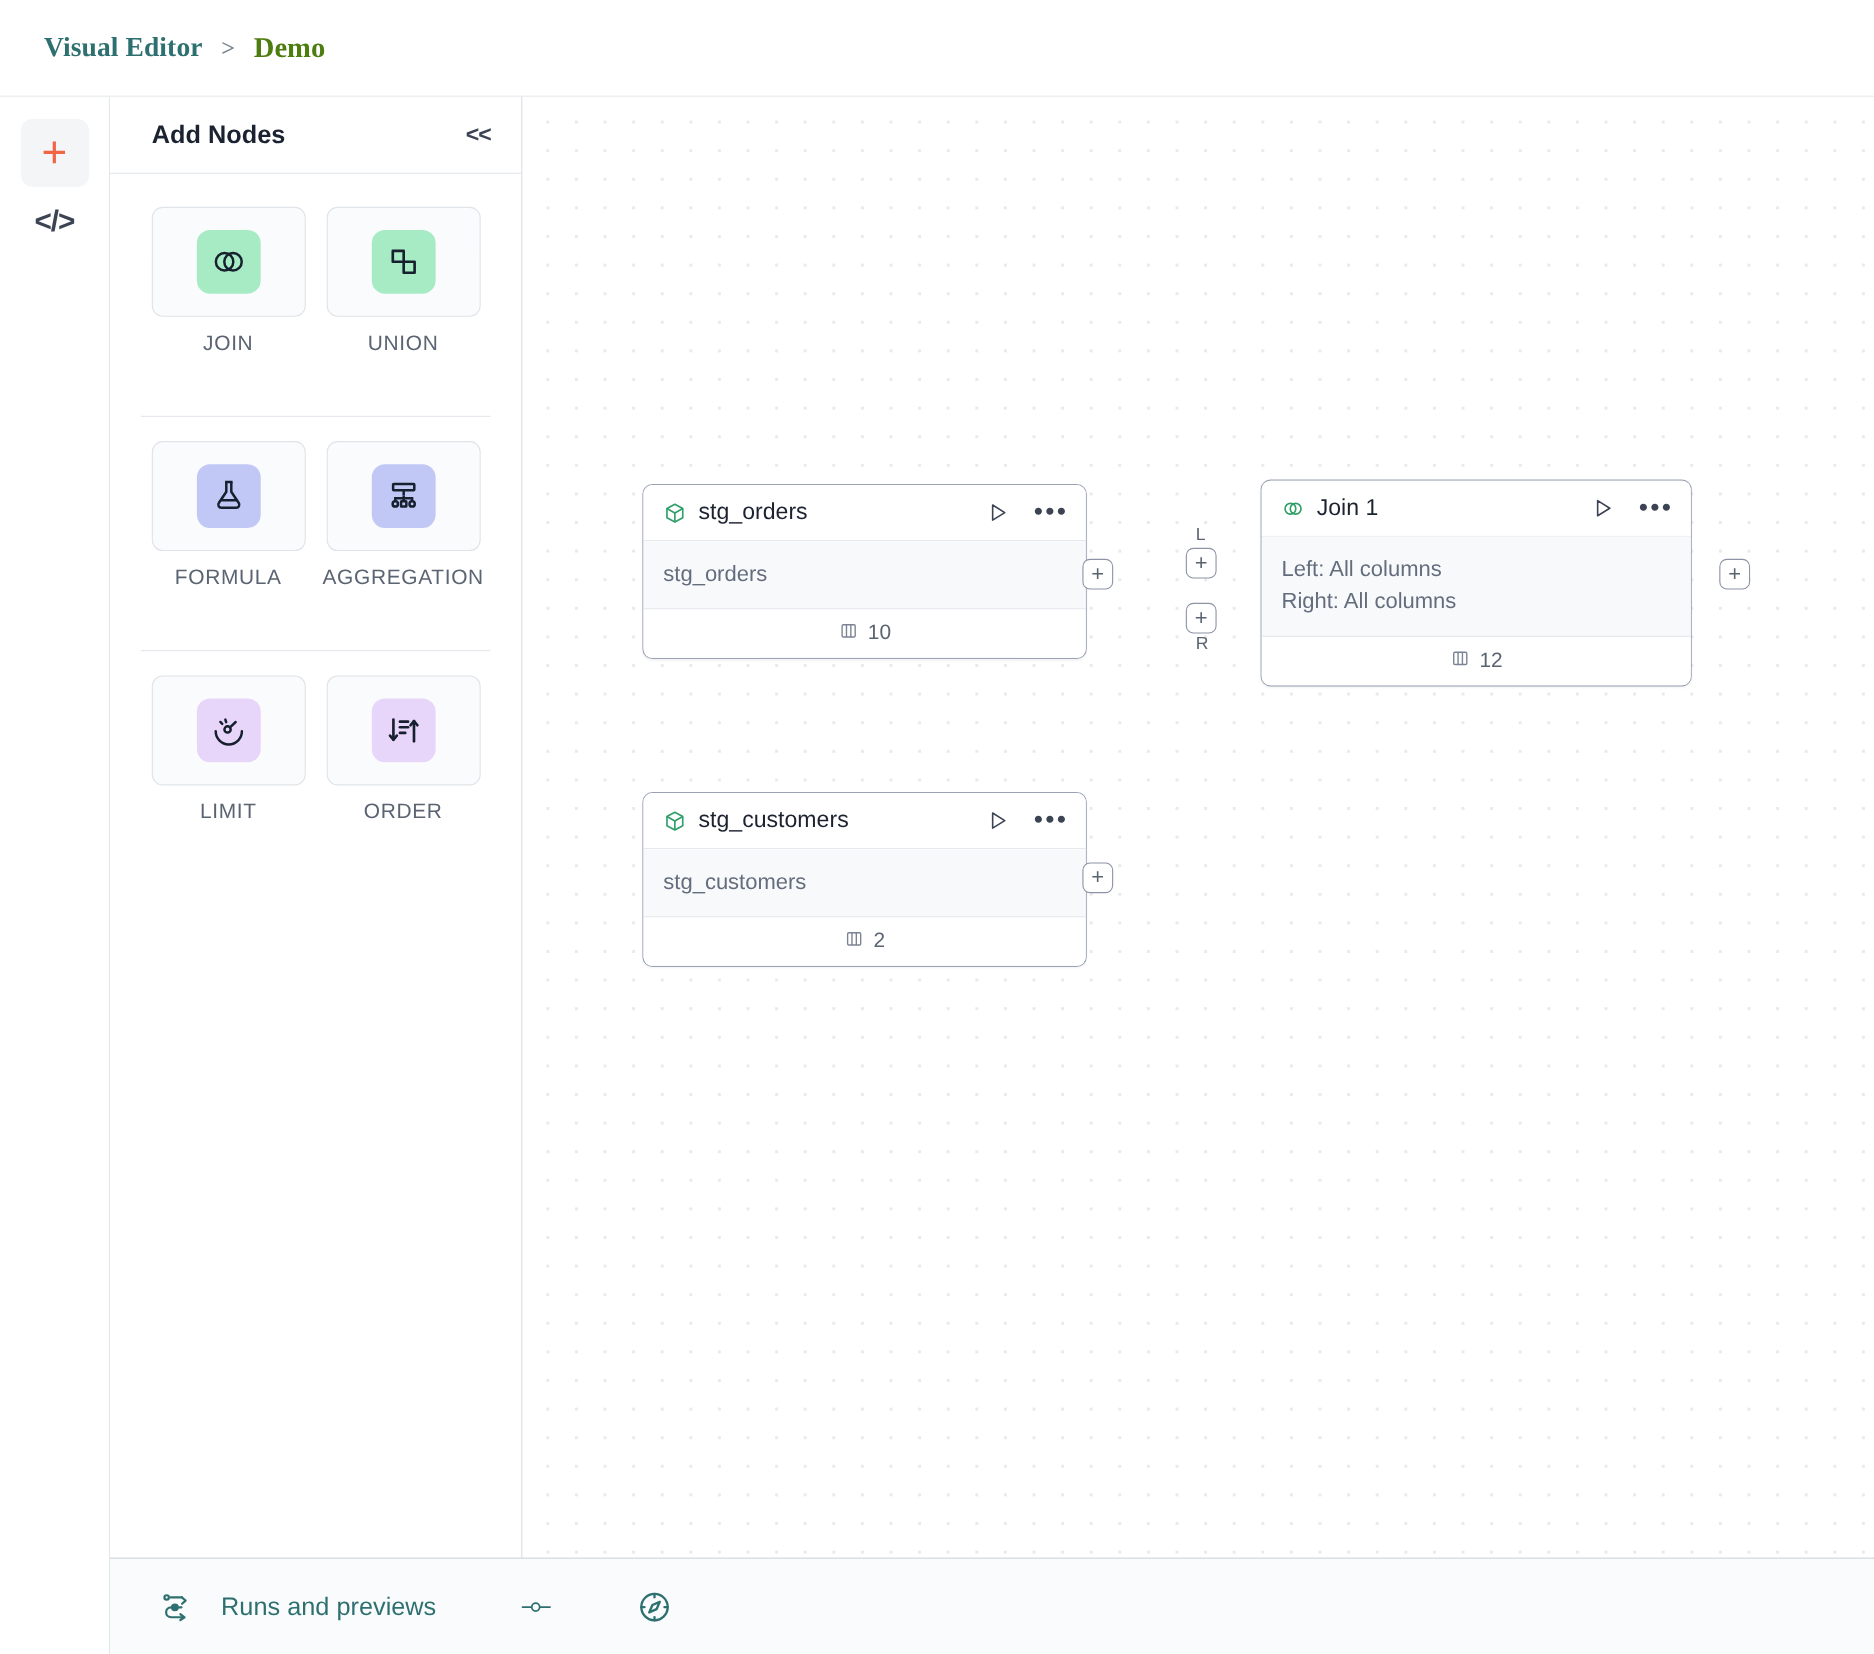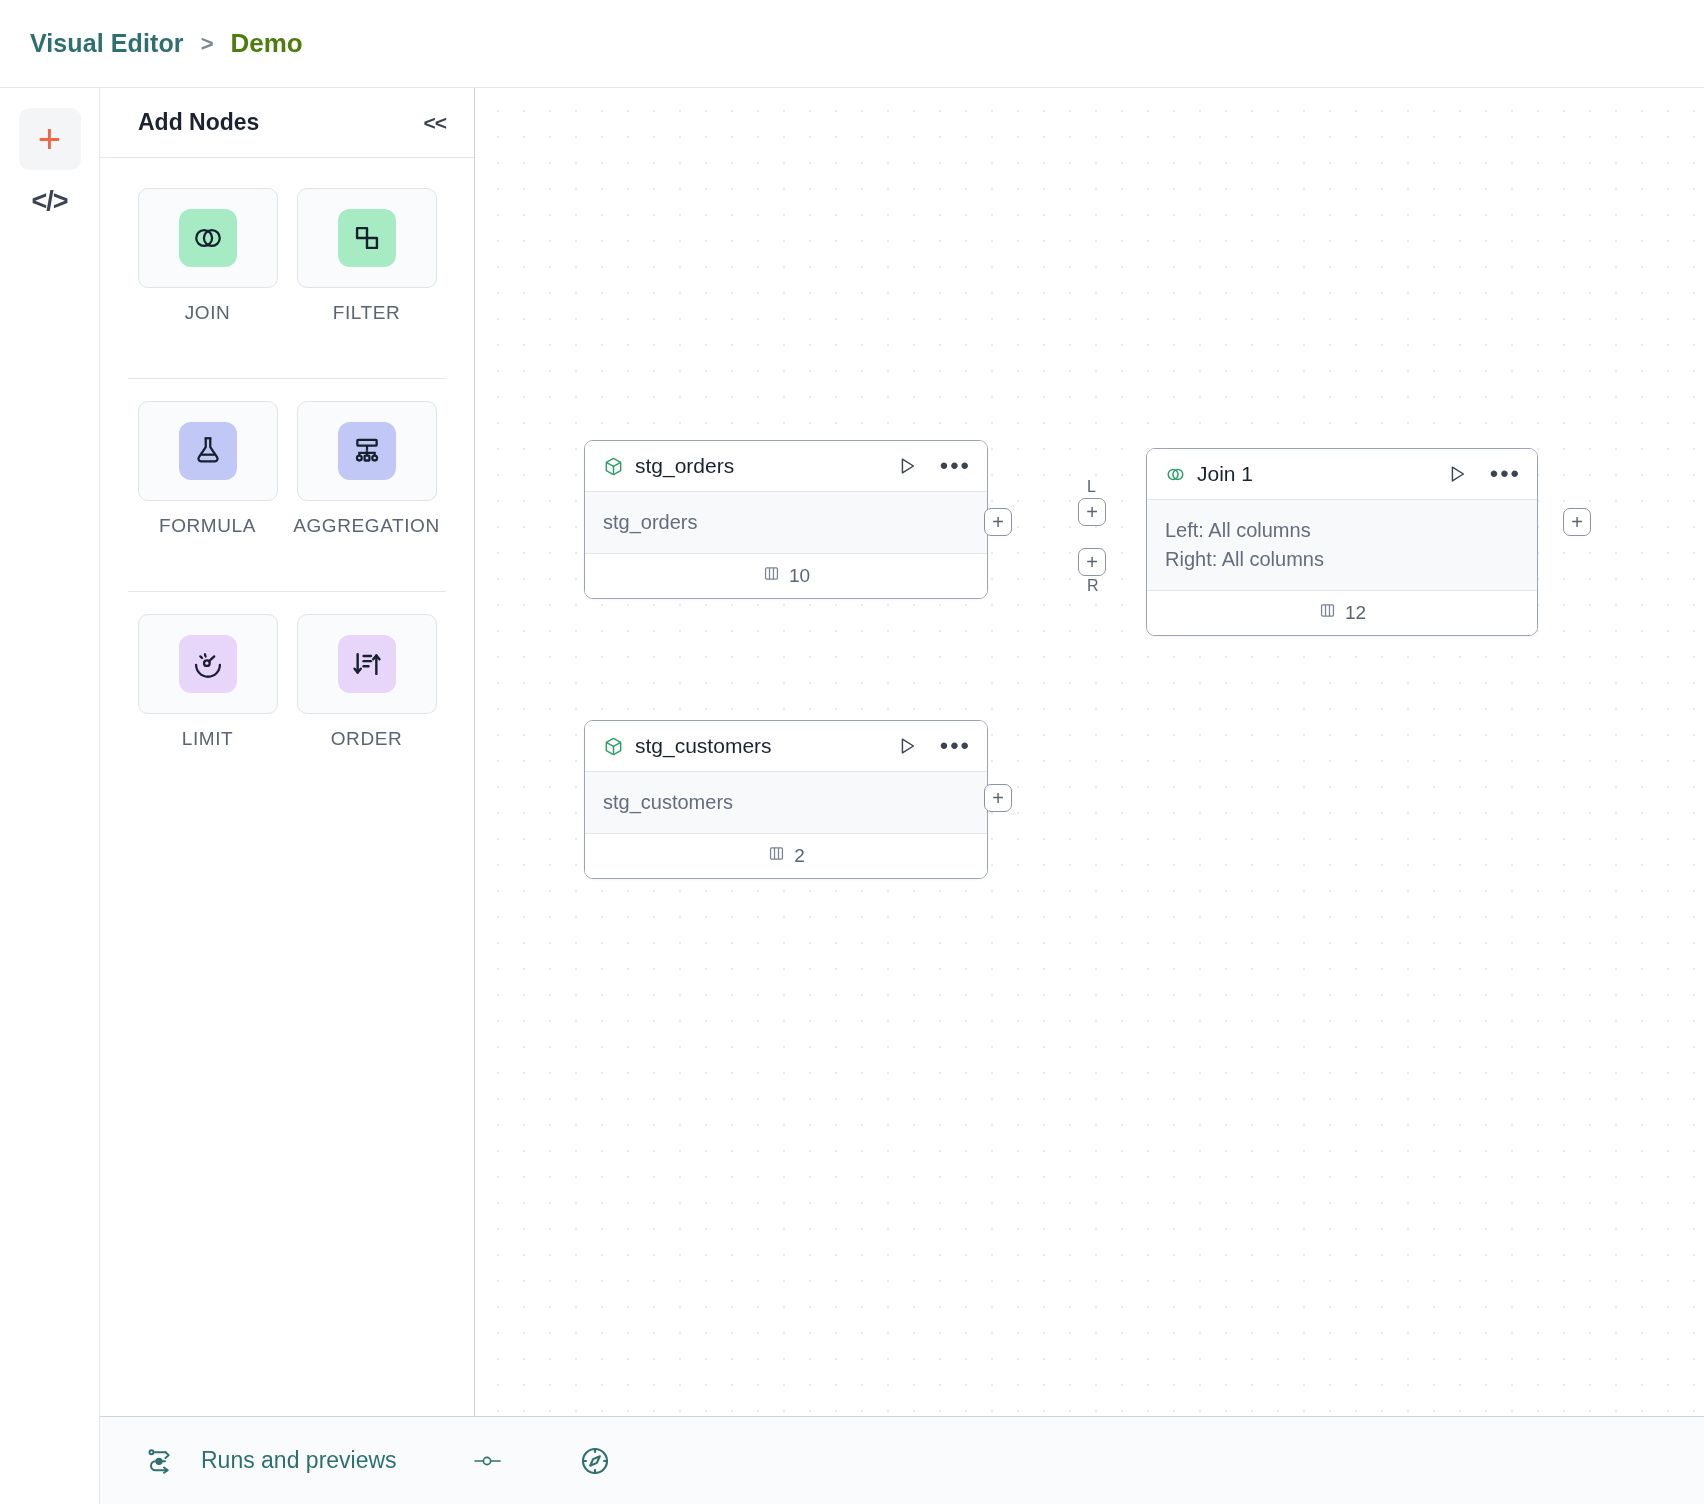--- a/index.html
+++ b/index.html
@@ -9,23 +9,24 @@
     background: #ffffff;
     overflow: hidden;
   }
   body { position: relative; }
 
   
   .header {
     height: 88px;
     display: flex;
     align-items: center;
-    padding-left: 30px;
+    padding-left: 40px;
     border-bottom: 1px solid #e3e6ea;
     background: #ffffff;
+    font-family: Liberation Serif, serif;
   }
   .bc-root {
     font-size: 25px; font-weight: bold; color: #2e7070;
     letter-spacing: .1px;
   }
   .bc-sep { font-size: 22px; color: #7b8794; margin: 0 17px; font-weight: 600; }
   .bc-current { font-size: 26px; font-weight: bold; color: #4d7c0f; }
 
   
   .body-wrap {
@@ -229,21 +230,21 @@
         </div>
 
         <div class="palette-item">
           <div class="palette-tile">
             <div class="palette-swatch sw-green">
               <svg width="34" height="34" viewBox="0 0 24 24" fill="none" stroke="#16202e" stroke-width="1.7" stroke-linejoin="round">
                 <path d="M5 5h7v7h7v7H12v-7H5z"></path>
               </svg>
             </div>
           </div>
-          <div class="palette-label">FILTER</div>
+          <div class="palette-label">UNION</div>
         </div>
       </div>
 
       <div class="group-sep"></div>
 
       <div class="node-group" style="margin-top:22px;">
         <div class="palette-item">
           <div class="palette-tile">
             <div class="palette-swatch sw-blue">
               <svg width="34" height="34" viewBox="0 0 24 24" fill="none" stroke="#16202e" stroke-width="1.6" stroke-linejoin="round">
@@ -352,21 +353,21 @@
                 <path d="M14.5 5v14"></path>
             </svg>
           </span>
           <span>10</span>
         </span>
       </div>
     </div>
 
     <div class="handle" style="left:509px; top:420px;">+</div>
 
-    <div class="node" style="left:671px; top:360px; width:392px;">
+    <div class="node" style="left:671px; top:348px; width:392px;">
       <div class="node-head">
         <span class="node-icon">
           <svg width="21" height="21" viewBox="0 0 24 24" fill="none" stroke="#2f9e68" stroke-width="1.7">
             <circle cx="9.3" cy="12" r="5.6"></circle>
               <circle cx="14.7" cy="12" r="5.6"></circle>
           </svg>
         </span>
         <span class="node-title">Join 1</span>
         <span class="node-actions">
           <span class="icon-play">

